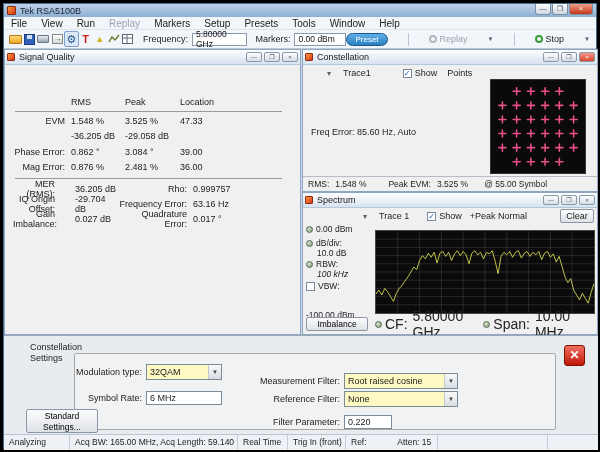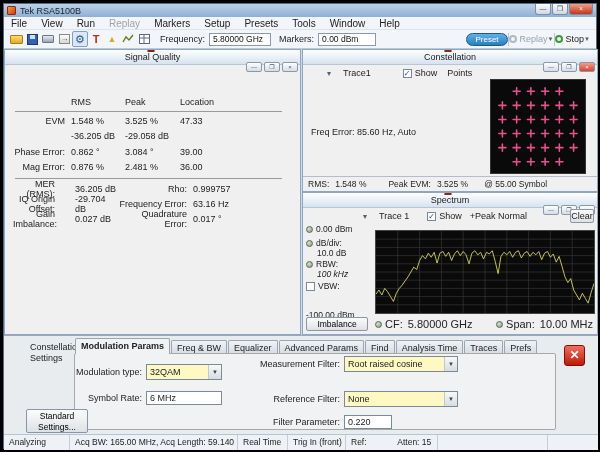--- a/index.html
+++ b/index.html
@@ -38,34 +38,34 @@
               border:1px solid #6a7684; border-radius:1px; }
   .ic-recall { width:11px; height:10px; background:linear-gradient(#fff,#d8d8d8); border:1px solid #888;
                position:relative; }
   .ic-recall:after{ content:"→"; position:absolute; left:1px; top:-1px; font-size:8px; color:#2a7a2a; }
   .ic-gear { font-size:11px; color:#2a5a8a; line-height:11px; }
   .ic-T { color:#c82818; font-weight:bold; font-size:11px; }
   .ic-tri { color:#d4b020; font-size:9px; }
   .tb-field { height:13px; background:#fff; border:1px solid #8a9aac; font-size:8.5px;
               display:flex; align-items:center; padding:0 3px; color:#111; }
   .tb-label { margin:0 4px 0 8px; }
-  .tb-right { margin-left:auto; display:flex; align-items:center; gap:0; padding-right:2px; }
+  .tb-right { margin-left:auto; display:flex; align-items:center; gap:20px; padding-right:2px; }
   .vsep { width:1px; height:13px; background:#bcc6d2; }
   .preset-pill { background:linear-gradient(#5fb0e8,#2a7fc0); border:1px solid #1a5a90; color:#fff;
                  border-radius:7px; font-size:8px; padding:1px 8px; }
   .replay-grp { display:flex; align-items:center; gap:3px; color:#9aa4ae; }
   .dot-icon { width:8px; height:8px; border-radius:50%; border:2px solid #b0b8c0; }
   .caret { font-size:6px; color:#55606c; }
   .stop-grp { display:flex; align-items:center; gap:3px; color:#222; }
   .stop-icon { width:8px; height:8px; border-radius:50%; border:2px solid #3a9a3a; }
 
   
   .panel { position:absolute; border:1px solid #8ea6c2; background:#f0f0f0; }
   .phead { height:15px; background:linear-gradient(#fdfeff,#d7e3f0); border-bottom:1px solid #b5c6d9;
-           display:flex; align-items:center; padding:0 2px; font-size:9px; color:#1a1a1a;flex-direction:column; }
+           display:flex; align-items:center; padding:0 2px; font-size:9px; color:#1a1a1a; }
   .phead .tek-icon { width:8px; height:8px; }
   .pbtns { margin-left:auto; display:flex; gap:2px; }
   .pbtn { width:16px; height:10px; font-size:6px; line-height:8px; text-align:center; color:#4a5a6a;
           background:linear-gradient(#fdfdfd,#d5dde6); border:1px solid #8899aa; border-radius:2px; }
   .pbtn.red { background:linear-gradient(#f59a8c,#d9442c); color:#fff; }
 
   .panel-sq   { left:0;   top:45px;  width:297px; height:286px; }
   .panel-con  { left:298px; top:45px;  width:296px; height:143px; }
   .panel-spec { left:298px; top:188px; width:296px; height:143px; }
 
@@ -88,31 +88,31 @@
         line-height:8px; text-align:center; color:#2255bb; }
   .freq-error { position:absolute; left:8px; top:77px; font-size:9px; color:#222; }
   .con-display { position:absolute; left:187px; top:29px; width:96px; height:95px; background:#0a0a0a;
                  border:1px solid #333; }
   .con-status { position:absolute; left:0; bottom:0; right:0; height:15px; border-top:1px solid #b5bec8;
                 font-size:8.5px; color:#222; display:flex; align-items:center; }
 
   
   .spec-controls { position:absolute; left:0; top:15px; right:0; height:16px; display:flex;
                    align-items:center; font-size:9px; color:#222; }
-  .clear-btn { position:absolute; right:3px; top:1px; width:24px; height:14px; font-size:9px;
+  .clear-btn { position:absolute; right:3px; top:1px; width:34px; height:14px; font-size:9px;
                background:linear-gradient(#fcfcfc,#dde1e6); border:1px solid #8a95a5; border-radius:2px;
                text-align:center; line-height:12px; }
   .spec-left { position:absolute; left:3px; top:31px; width:69px; font-size:8.5px; color:#222; }
   .sl-item { position:absolute; display:flex; align-items:center; gap:3px; }
   .knob { width:7px; height:7px; border-radius:50%; border:1px solid #5a6a5a;
           background:radial-gradient(circle at 35% 35%, #d8e4d0, #7a9a6a); flex:none; }
   .spec-plot-box { position:absolute; left:72px; top:37px; width:220px; height:84px; background:#0a0a0a;
                    border:1px solid #444; }
   .spec-bottom { position:absolute; left:72px; right:2px; bottom:3px; height:14px; display:flex;
-                 align-items:center; font-size:11px; color:#222; }
+                 align-items:center; font-size:14px; color:#222; }
   .autoscale-btn { position:absolute; left:3px; bottom:3px; width:62px; height:14px; font-size:8.5px;
                    background:linear-gradient(#fcfcfc,#dde1e6); border:1px solid #8a95a5;
                    border-radius:2px; text-align:center; line-height:12px; }
 
   
   .settings { position:absolute; left:0; top:331px; width:594px; height:99px; background:#e9ecef;
               border-top:1px solid #9aa8b8; font-size:9px; color:#222; }
   .set-label { position:absolute; left:26px; top:6px; width:70px; line-height:11px; }
   .tabs { position:absolute; left:71px; top:2px; display:flex; align-items:flex-end; }
   .tab { padding:2px 5px 1px; border:1px solid #9aa5b1; border-bottom:none; margin-right:1px;
@@ -122,21 +122,21 @@
               border:1px solid #a8a8a8; border-radius:2px; }
   .field { position:absolute; display:flex; align-items:center; }
   .flabel { text-align:right; padding-right:4px; }
   .combo { height:16px; background:#fef9c3; border:1px solid #7a8a99; display:flex; align-items:center;
            padding-left:3px; }
   .combo .arrowbox { margin-left:auto; width:13px; height:100%; border-left:1px solid #c0c8d0;
                      background:linear-gradient(#f8f8f8,#d8dde2); display:flex; align-items:center;
                      justify-content:center; font-size:6px; color:#444; }
   .tin { height:14px; background:#fff; border:1px solid #7a8a99; display:flex; align-items:center;
          padding-left:3px; }
-  .std-btn { position:absolute; left:22px; top:73px; width:62px; height:24px; font-size:8.5px;
+  .std-btn { position:absolute; left:22px; top:73px; width:72px; height:24px; font-size:8.5px;
              background:linear-gradient(#fcfcfc,#dde1e6); border:1px solid #8a95a5; border-radius:2px;
              text-align:center; line-height:11px; padding-top:1px; }
   .close-x { position:absolute; left:560px; top:9px; width:21px; height:21px;
              background:linear-gradient(#f07060,#c01808); border:1px solid #801000; border-radius:3px;
              color:#fff; font-size:12px; font-weight:bold; text-align:center; line-height:19px; }
 
   
   .statusbar { position:absolute; left:0; top:430px; width:594px; height:16px; background:#eef1f5;
                border-top:1px solid #b9c4d2; display:flex; font-size:8.5px; color:#222; }
   .scell { line-height:15px; padding-left:5px; border-right:1px solid #c5cdd8; height:100%; }
@@ -378,40 +378,30 @@
       <span>CF:</span>
       <span style="margin-left:5px">5.80000 GHz</span>
       <span class="knob" style="margin-left:auto;margin-right:3px"></span>
       <span>Span:</span>
       <span style="margin-left:5px;margin-right:2px">10.00 MHz</span>
     </div>
   </section>
 
   <div class="settings">
     <div class="set-label">Constellation Settings</div>
-    <div class="tabs">
-      <span class="tab active">Modulation Params</span>
-      <span class="tab">Freq &amp; BW</span>
-      <span class="tab">Equalizer</span>
-      <span class="tab">Advanced Params</span>
-      <span class="tab">Find</span>
-      <span class="tab">Analysis Time</span>
-      <span class="tab">Traces</span>
-      <span class="tab">Prefs</span>
-    </div>
     <div class="groupbox"></div>
 
     <div class="field" style="left:58px;top:28px">
       <span class="flabel" style="width:84px">Modulation type:</span>
       <span class="combo" style="width:76px">
         <span>32QAM</span>
         <span class="arrowbox">▼</span>
       </span>
     </div>
-    <div class="field" style="left:240px;top:20px">
+    <div class="field" style="left:240px;top:37px">
       <span class="flabel" style="width:100px">Measurement Filter:</span>
       <span class="combo" style="width:114px">
         <span>Root raised cosine</span>
         <span class="arrowbox">▼</span>
       </span>
     </div>
     <div class="field" style="left:58px;top:55px">
       <span class="flabel" style="width:84px">Symbol Rate:</span>
       <span class="tin" style="width:76px">6 MHz</span>
     </div>

